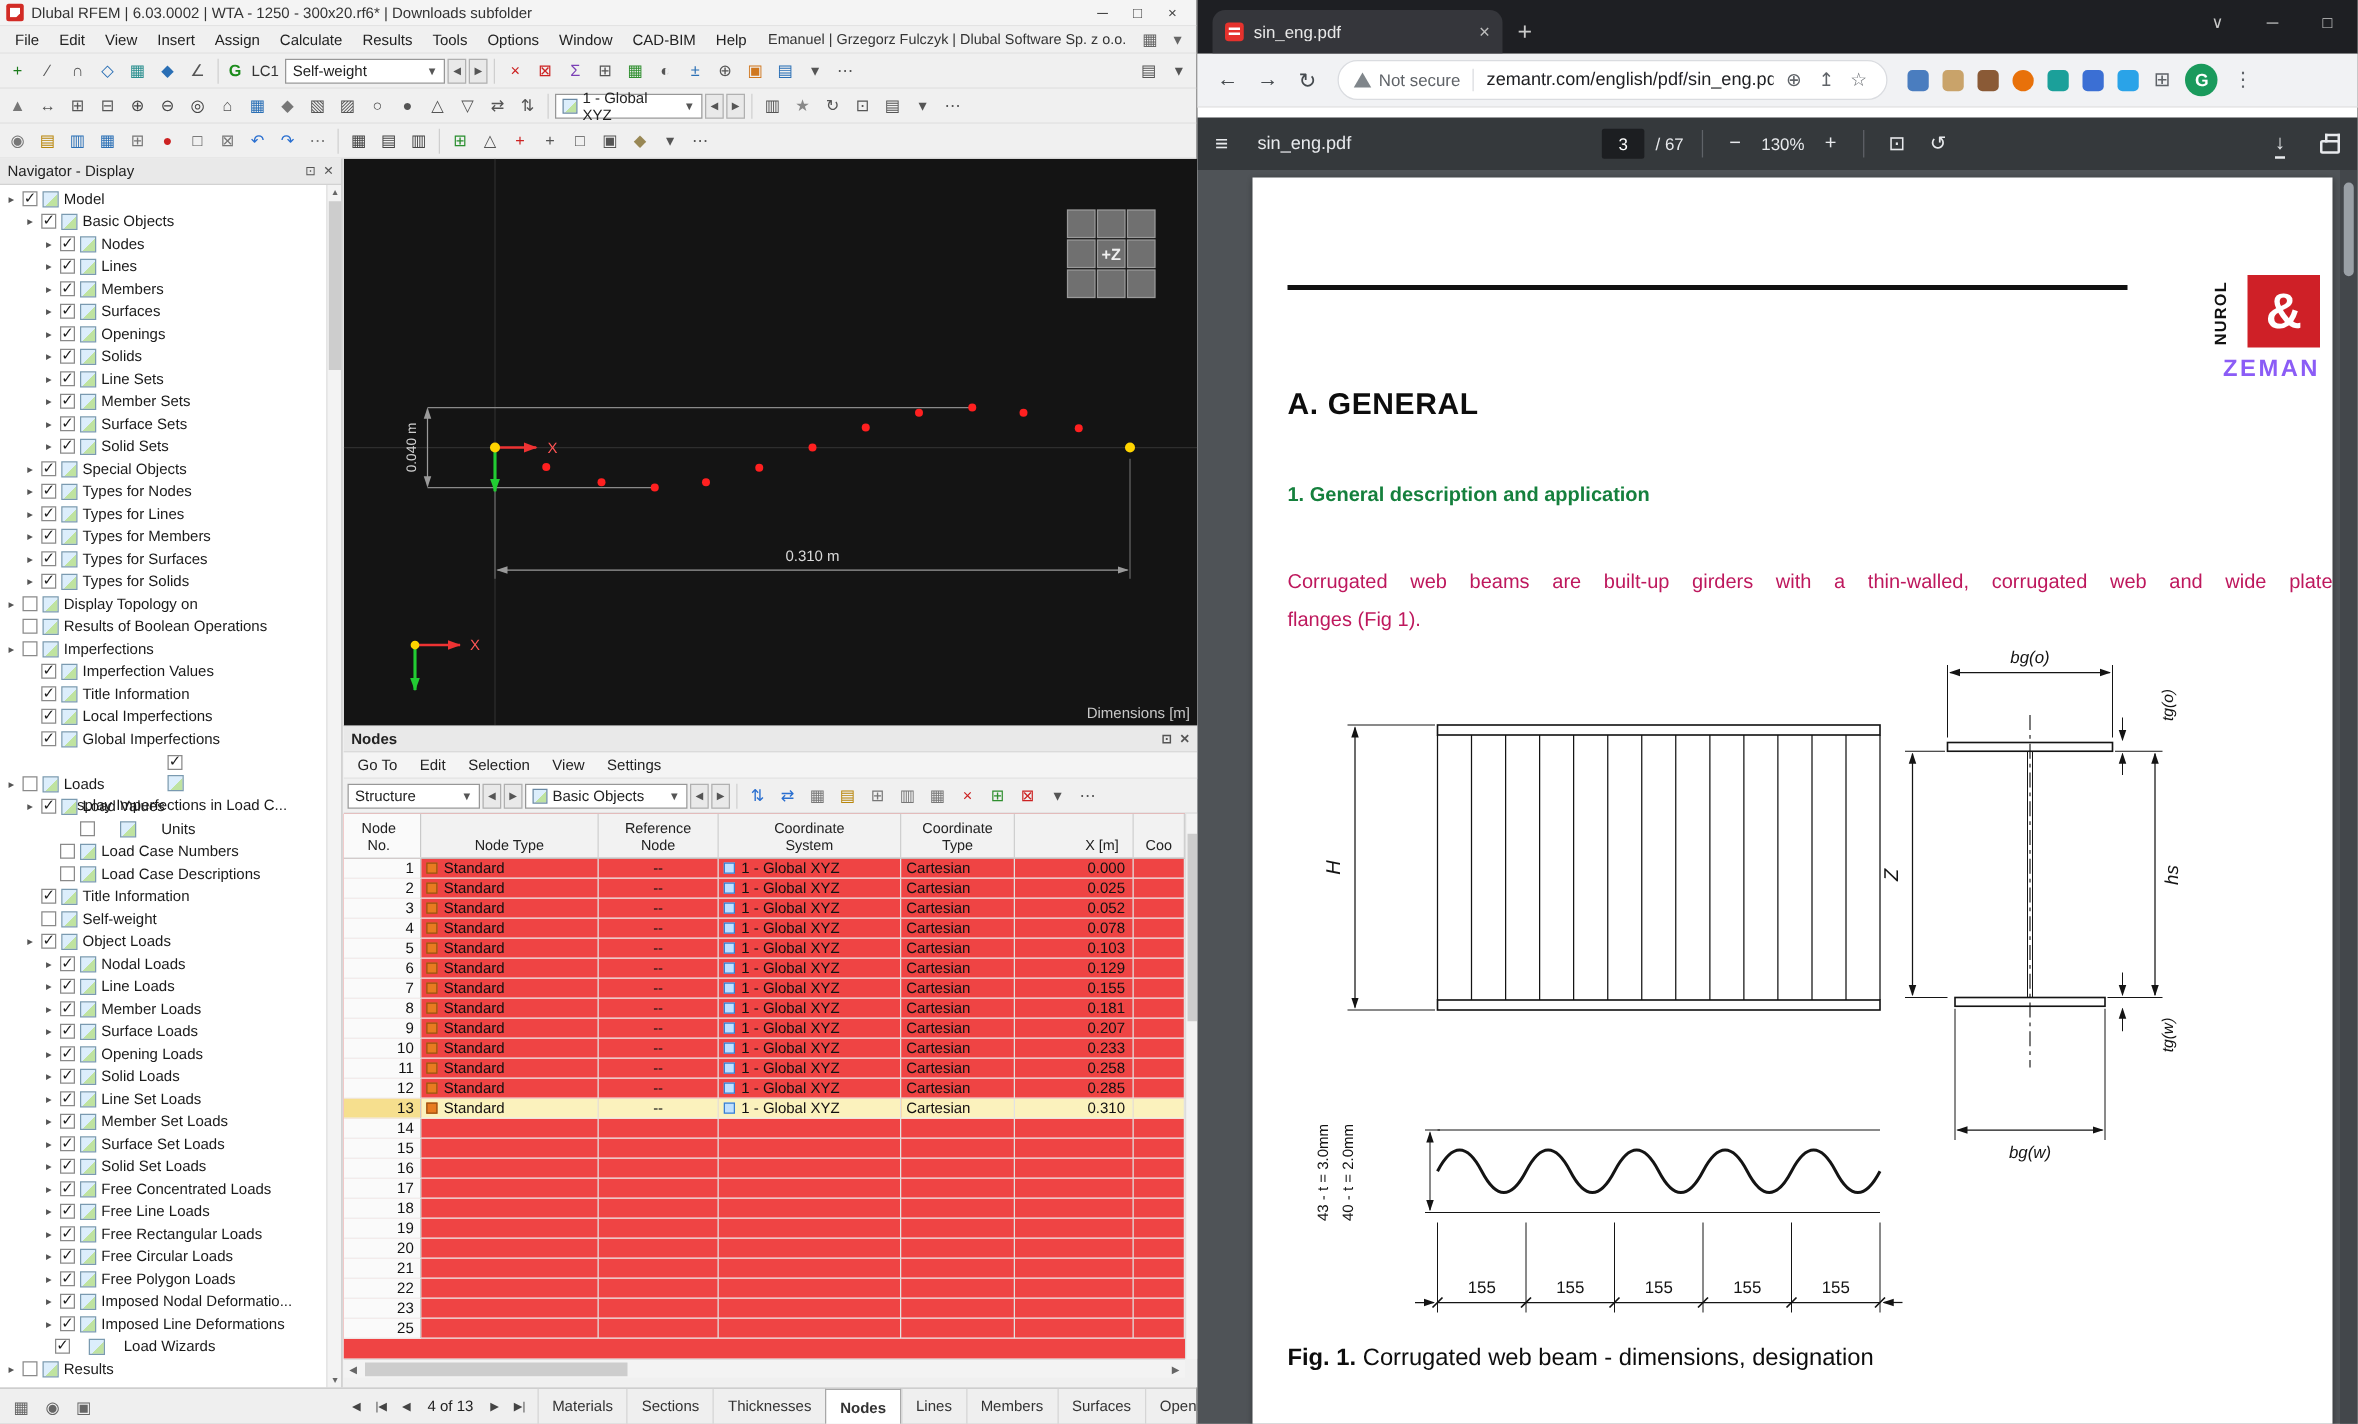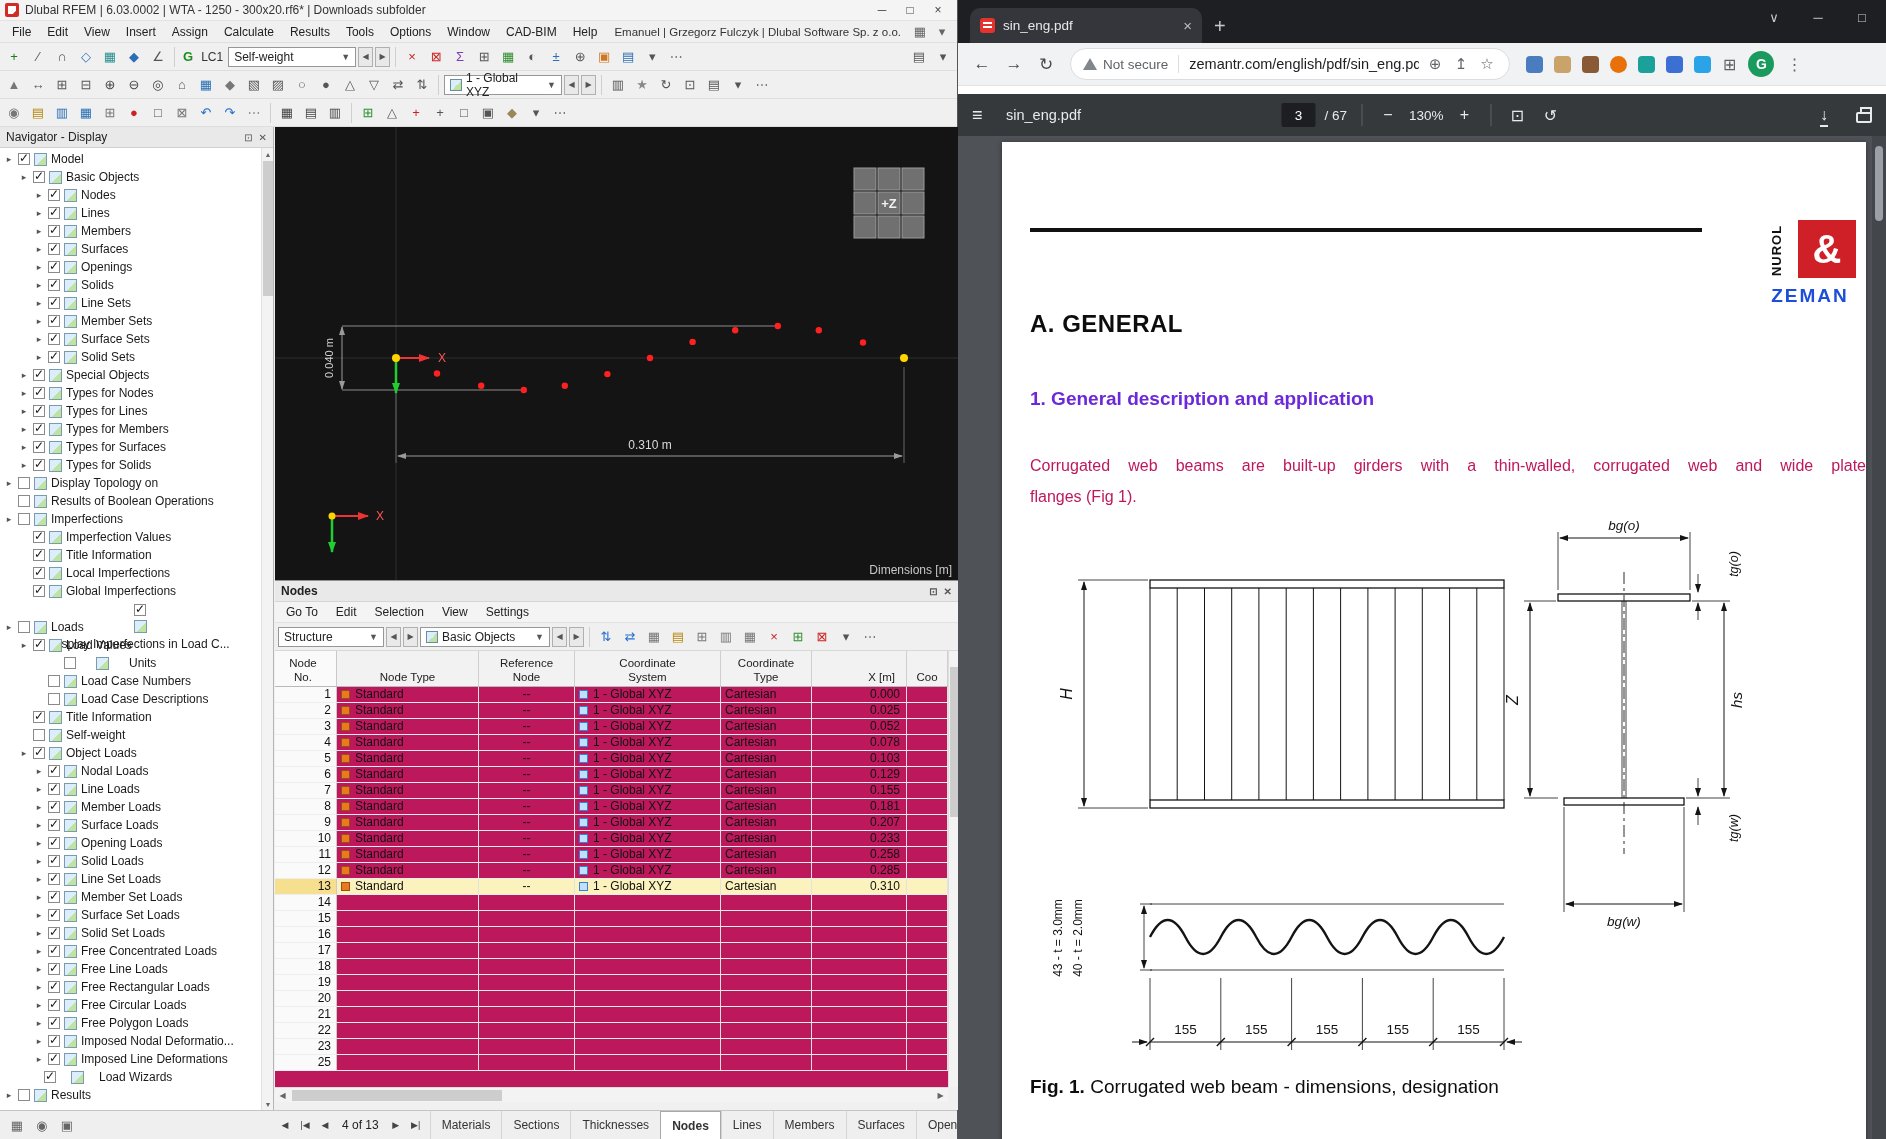--- a/index.html
+++ b/index.html
@@ -44,21 +44,21 @@
   .tree-scroll .sb-up{top:0}.tree-scroll .sb-dn{bottom:0}
   .tree-scroll .thumb{position:absolute;left:1px;top:13px;width:10px;height:135px;background:#cdcdcd}
   
   .viewport{position:absolute;left:275px;top:0;width:683px;height:453px;display:block}
   
   .nodes-panel{position:absolute;left:275px;top:453px;width:683px;bottom:0;background:#f0f0f0;border-top:1px solid #909090}
   .np-title{height:21px;background:#e9e9e9;display:flex;align-items:center;padding:0 6px;font-size:12px;font-weight:bold;color:#222;border-bottom:1px solid #d5d5d5}
   .np-menu{height:21px;display:flex;align-items:center;padding:0 2px;font-size:12px;color:#222;background:#f4f4f4;border-bottom:1px solid #e2e2e2}
   .np-menu-item{padding:0 9px}
   .np-tb{height:28px;display:flex;align-items:center;gap:2px;padding:0 3px;border-bottom:1px solid #d8d8d8}
-  .np-table{position:absolute;top:70px;left:0;width:673px;height:436px;background:#be185d;overflow:hidden}
+  .np-table{position:absolute;top:70px;left:0;width:673px;height:436px;background:#ef4444;overflow:hidden}
   .np-head{height:36px;display:flex;background:#f2f2f2;border-bottom:1px solid #b8b8b8}
   .th{border-right:1px solid #cfcfcf;display:flex;flex-direction:column;justify-content:flex-end;padding-bottom:2px}
   .thl{font-size:11.5px;line-height:14px;text-align:center;color:#222;white-space:nowrap;overflow:hidden}
   .tr{display:flex;height:16px}
   .td{border-right:1px solid #e2e2e2;border-bottom:1px solid #eeeeee;font-size:12px;line-height:15px;color:#111;overflow:hidden;white-space:nowrap;padding-left:4px}
   .c0{width:62px;text-align:right;padding-right:5px;padding-left:0;background:#fafafa;border-right:1px solid #c9c9c9}
   .c1{width:142px}.c2{width:96px;text-align:center;padding-left:0}.c3{width:146px}.c4{width:91px}.c5{width:95px;text-align:right;padding-right:6px}.c6{width:41px}
   .th.c5 .thl{text-align:right;padding-right:5px}
   .tr.sel .td{background:#fbf2bd}.tr.sel .c0{background:#f6df8e}
   .sq-orange{display:inline-block;width:9px;height:9px;background:#e87b20;border:1px solid #9a4f12;margin-right:5px;vertical-align:-1px}
@@ -117,23 +117,23 @@
   .pdf-page{position:absolute;left:44px;top:6px;width:864px;height:1400px;background:#fff;box-shadow:0 1px 5px rgba(0,0,0,.45)}
   .c-scrollbar{position:absolute;right:0;top:0;width:14px;bottom:0;background:#43474b}
   .c-scrollbar .thumb{position:absolute;left:3px;top:10px;width:8px;height:75px;background:#9aa0a6;border-radius:4px}
   
   .pg-rule{position:absolute;left:28px;top:86px;width:672px;height:4px;background:#111}
   .pg-logo{position:absolute;left:762px;top:78px;width:92px;height:92px}
   .lg-top{display:flex;height:58px}
   .lg-vert{width:28px;position:relative}
   .lg-vert span{position:absolute;left:-23px;top:23px;transform:rotate(-90deg);font-size:13px;font-weight:bold;letter-spacing:1px;color:#111;width:70px;text-align:center}
   .lg-box{width:58px;height:58px;background:#cf2027;color:#fff;display:flex;align-items:center;justify-content:center;font-size:40px;font-weight:bold;margin-left:auto}
-  .lg-bottom{font-size:19px;font-weight:bold;letter-spacing:2px;color:#1d4ed8;margin-top:7px;text-align:center}
+  .lg-bottom{font-size:19px;font-weight:bold;letter-spacing:2px;color:#8b5cf6;margin-top:7px;text-align:right}
   .pg-h1{position:absolute;left:28px;top:168px;font-size:24px;font-weight:bold;color:#0d0d0d;text-underline-offset:5px;letter-spacing:.5px}
-  .pg-h2{position:absolute;left:28px;top:246px;font-size:19px;font-weight:bold;color:#6d28d9}
+  .pg-h2{position:absolute;left:28px;top:246px;font-size:16px;font-weight:bold;color:#15803d}
   .pg-body{position:absolute;left:28px;top:308px;width:836px;font-size:16px;line-height:31px;color:#be185d}
   .pg-body .l1{display:block;text-align:justify;text-align-last:justify}
   .pg-fig{position:absolute;left:28px;top:360px;width:780px;height:570px}
   .pg-cap{position:absolute;left:28px;top:934px;font-size:19px;color:#0d0d0d}
   .pg-cap b{font-weight:bold}
   svg text{font-family:"Liberation Sans",sans-serif}
 </style>
 </head>
 <body>
 

